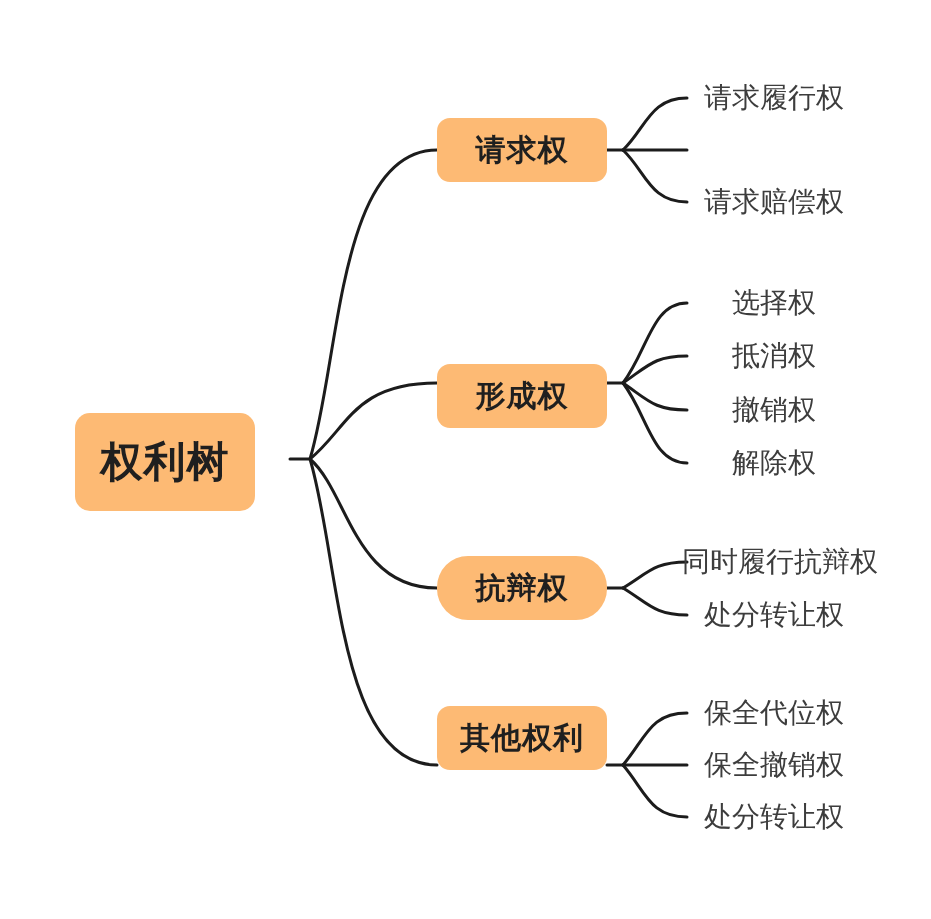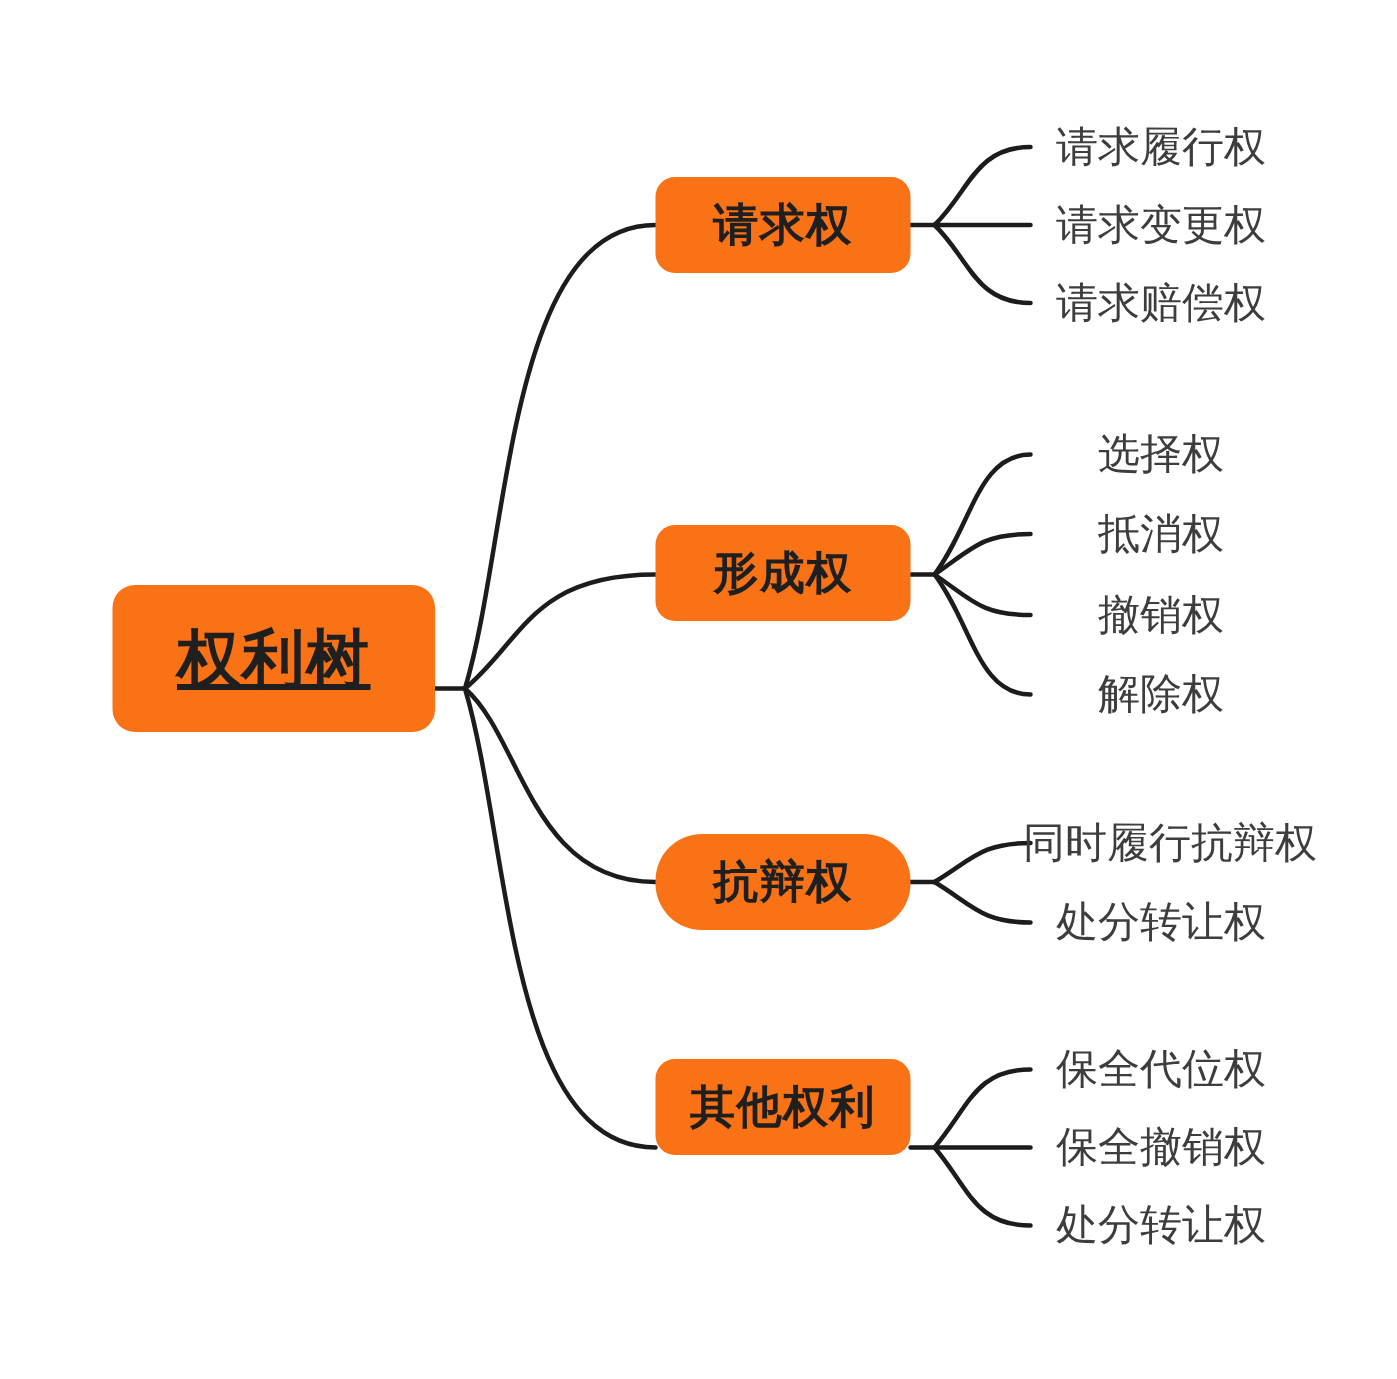--- a/index.html
+++ b/index.html
@@ -24,48 +24,47 @@
   }
   .links path {
     fill: none;
     stroke: #1c1c1c;
     stroke-width: 3;
     stroke-linecap: round;
     stroke-linejoin: round;
   }
   .node-box {
     position: absolute;
-    background: #f97316;
+    background: #fdba74;
     border-radius: 13px;
     display: flex;
     align-items: center;
     justify-content: center;
     color: #1f1f1f;
     font-weight: bold;
     cursor: default;
   }
   .root-box {
     left: 75px;
-    top: 390px;
-    width: 215px;
+    top: 413px;
+    width: 180px;
     height: 98px;
     font-size: 42px;
     border-radius: 15px;
     letter-spacing: 1px;
-    text-decoration: underline;
   }
   .branch-box {
     left: 437px;
     width: 170px;
     height: 64px;
     font-size: 30px;
     letter-spacing: 1px;
   }
   .branch-1 { top: 118px; }
-  .branch-2 { top: 350px; }
+  .branch-2 { top: 364px; }
   .branch-3 { top: 556px; border-radius: 31px; }
   .branch-4 { top: 706px; text-align: center; }
   .child-label {
     position: absolute;
     left: 682px;
     width: 184px;
     height: 32px;
     line-height: 32px;
     text-align: center;
     font-size: 28px;
@@ -109,21 +108,20 @@
   </svg>
 
   <div class="node-box root-box">权利树</div>
 
   <div class="node-box branch-box branch-1">请求权</div>
   <div class="node-box branch-box branch-2">形成权</div>
   <div class="node-box branch-box branch-3">抗辩权</div>
   <div class="node-box branch-box branch-4">其他权利</div>
 
   <div class="child-label" style="top:82px">请求履行权</div>
-  <div class="child-label" style="top:134px">请求变更权</div>
   <div class="child-label" style="top:186px">请求赔偿权</div>
 
   <div class="child-label" style="top:340px">抵消权</div>
   <div class="child-label" style="top:287px">选择权</div>
   <div class="child-label" style="top:394px">撤销权</div>
   <div class="child-label" style="top:447px">解除权</div>
 
   <div class="child-label" style="top:546px">同时履行抗辩权</div>
   <div class="child-label" style="top:599px">处分转让权</div>
 

